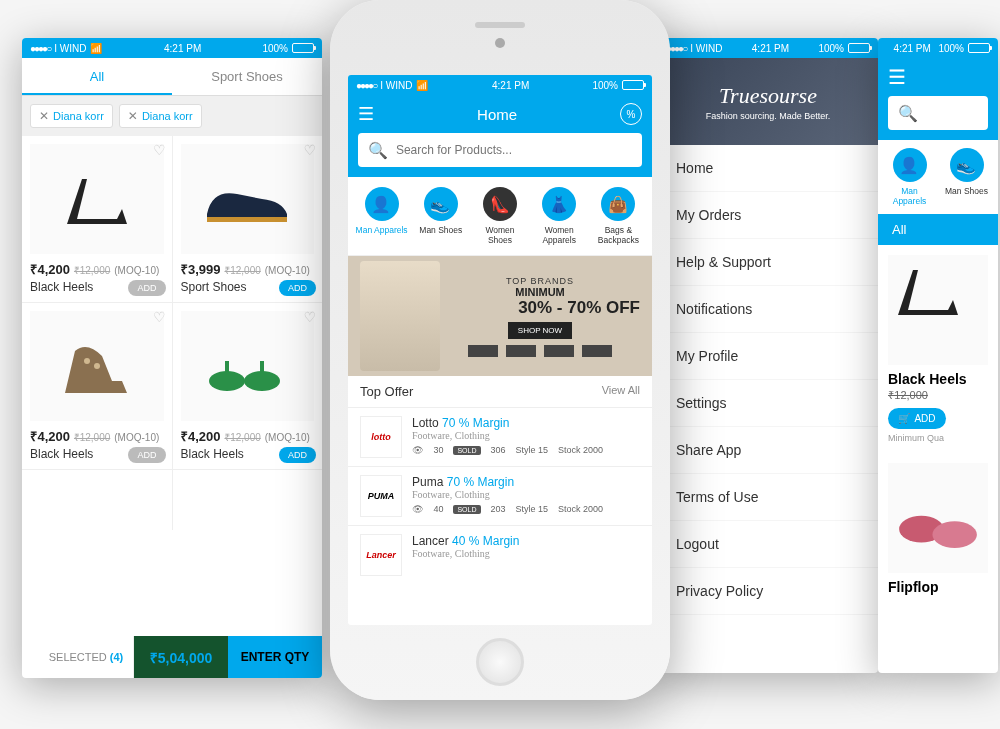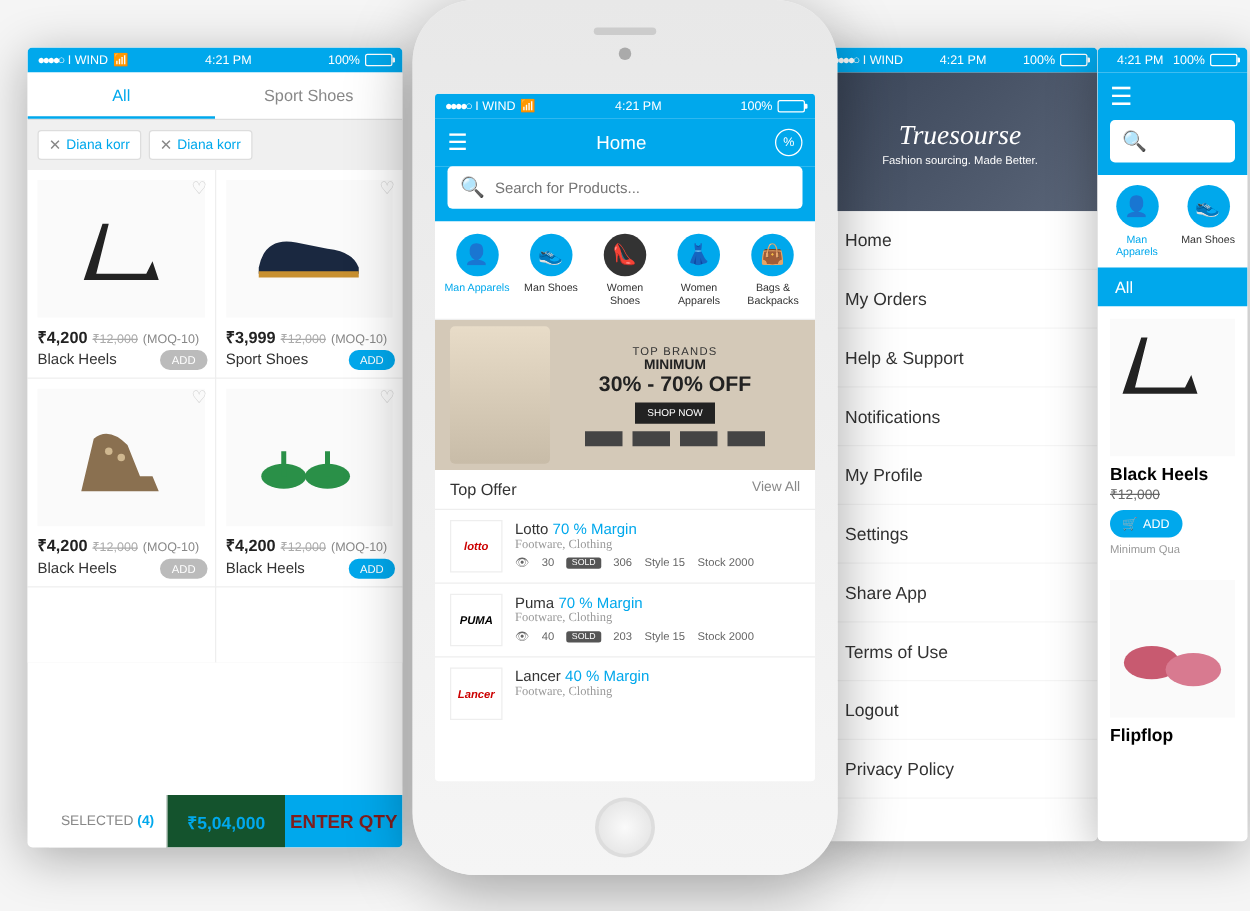--- a/index.html
+++ b/index.html
@@ -31,21 +31,21 @@
 .price { font-weight: 700; font-size: 13px; color: #222; }
 .strike { text-decoration: line-through; color: #aaa; }
 .moq { color: #888; }
 .product-name { font-size: 12px; color: #333; margin-top: 2px; }
 .add-btn { position: absolute; right: 6px; bottom: 6px; background: #bbb; color: #fff; border-radius: 10px; font-size: 9px; padding: 3px 9px; border: none; }
 .add-btn.blue { background: #00a8ec; }
 .bottom-bar { position: absolute; bottom: 0; left: 0; right: 0; display: flex; height: 42px; padding-left: 17px; }
 .selected-count { flex: 1; background: #fff; color: #888; font-size: 11px; display: flex; align-items: center; justify-content: center; }
 .selected-count b { color: #00a8ec; font-weight: 600; }
 .total-amt { flex: 1; background: #14532d; color: #00a8ec; font-size: 14px; font-weight: 600; display: flex; align-items: center; justify-content: center; border-left: 1px solid #eee; }
-.enter-qty { flex: 1; background: #00a8ec; color: #7f1d1d; font-size: 15px; font-weight: 600; display: flex; align-items: center; justify-content: center; }
+.enter-qty { flex: 1; background: #00a8ec; color: #000000; font-size: 12px; font-weight: 600; display: flex; align-items: center; justify-content: center; }
 
 
 .shoe-heel { width: 80px; height: 70px; }
 .shoe-sneaker { width: 90px; height: 60px; }
 
 
 .iphone-frame { position: absolute; left: 330px; top: 0; width: 340px; height: 700px; background: linear-gradient(#e8e8e8,#f5f5f5); border-radius: 50px; padding: 75px 18px; box-shadow: 0 12px 50px rgba(0,0,0,0.35); }
 .iphone-frame::before { content: ''; position: absolute; top: 22px; left: 50%; transform: translateX(-50%); width: 50px; height: 6px; background: #ccc; border-radius: 3px; }
 .iphone-frame::after { content: ''; position: absolute; top: 38px; left: 50%; transform: translateX(-50%); width: 10px; height: 10px; background: #aaa; border-radius: 50%; }
 .home-btn { position: absolute; bottom: 14px; left: 50%; transform: translateX(-50%); width: 48px; height: 48px; border: 3px solid #ddd; border-radius: 50%; background: radial-gradient(#fafafa,#e0e0e0); }
@@ -61,38 +61,38 @@
 .cat { flex: 1; text-align: center; font-size: 8.5px; color: #333; }
 .cat.active .cat-label { color: #00a8ec; }
 .cat-icon { width: 34px; height: 34px; border-radius: 50%; margin: 0 auto 4px; display: flex; align-items: center; justify-content: center; color: #fff; font-size: 16px; }
 .cat-icon.blue { background: #00a8ec; }
 .cat-icon.dark { background: #333; }
 .banner { height: 120px; background: #d4c9b8; display: flex; align-items: center; padding: 0 12px; position: relative; }
 .banner-model { width: 80px; height: 110px; background: linear-gradient(#e8dcc8, #c8bca8); border-radius: 4px; }
 .banner-text { flex: 1; text-align: center; }
 .banner-text .top { font-size: 9px; color: #333; letter-spacing: 1px; }
 .banner-text .mid { font-size: 11px; font-weight: 700; color: #222; }
-.banner-text .big { font-size: 17px; font-weight: 800; color: #222; }
+.banner-text .big { font-size: 17px; font-weight: 800; color: #222; text-align: right; }
 .shop-now { background: #222; color: #fff; font-size: 8px; padding: 4px 10px; border: none; margin-top: 4px; }
 .brand-logos { display: flex; gap: 8px; justify-content: center; margin-top: 6px; }
 .brand-logo-sm { width: 30px; height: 12px; background: #444; }
 .section-head { display: flex; justify-content: space-between; padding: 8px 12px; font-size: 13px; color: #333; }
 .section-head a { color: #888; font-size: 11px; text-decoration: none; }
 .offer-row { display: flex; padding: 8px 12px; border-top: 1px solid #eee; gap: 10px; align-items: flex-start; }
 .offer-logo { width: 42px; height: 42px; border: 1px solid #eee; display: flex; align-items: center; justify-content: center; font-size: 9px; font-weight: 700; font-style: italic; }
 .offer-main { flex: 1; }
 .offer-title { font-size: 12px; color: #333; }
 .offer-title .margin { color: #00a8ec; }
 .offer-sub { font-size: 10px; color: #999; font-family: Liberation Serif, serif; }
 .offer-stats { display: flex; gap: 10px; font-size: 9px; color: #666; margin-top: 4px; align-items: center; }
 .sold-badge { background: #555; color: #fff; padding: 1px 4px; border-radius: 2px; font-size: 7px; }
 
 
 .phone3 { left: 658px; top: 38px; width: 220px; height: 635px; }
-.menu-header { height: 111px; background: linear-gradient(135deg, #3a4558, #5a6578); display: flex; flex-direction: column; align-items: center; justify-content: center; color: #fff; }
+.menu-header { height: 87px; background: linear-gradient(135deg, #3a4558, #5a6578); display: flex; flex-direction: column; align-items: center; justify-content: center; color: #fff; }
 .brand-name { font-family: cursive; font-size: 22px; font-style: italic; }
 .brand-tag { font-size: 9px; margin-top: 2px; }
 .menu-list { background: #fff; }
 .menu-item { padding: 15px 18px; font-size: 14px; color: #333; border-bottom: 1px solid rgba(0,0,0,0.04); }
 
 
 .phone4 { left: 878px; top: 38px; width: 120px; height: 635px; overflow: hidden; }
 .p4-header { background: #00a8ec; height: 38px; display: flex; align-items: center; padding: 0 10px; color: #fff; }
 .p4-search { background: #00a8ec; padding: 0 10px 10px; }
 .p4-cats { display: flex; padding: 8px; gap: 10px; }

